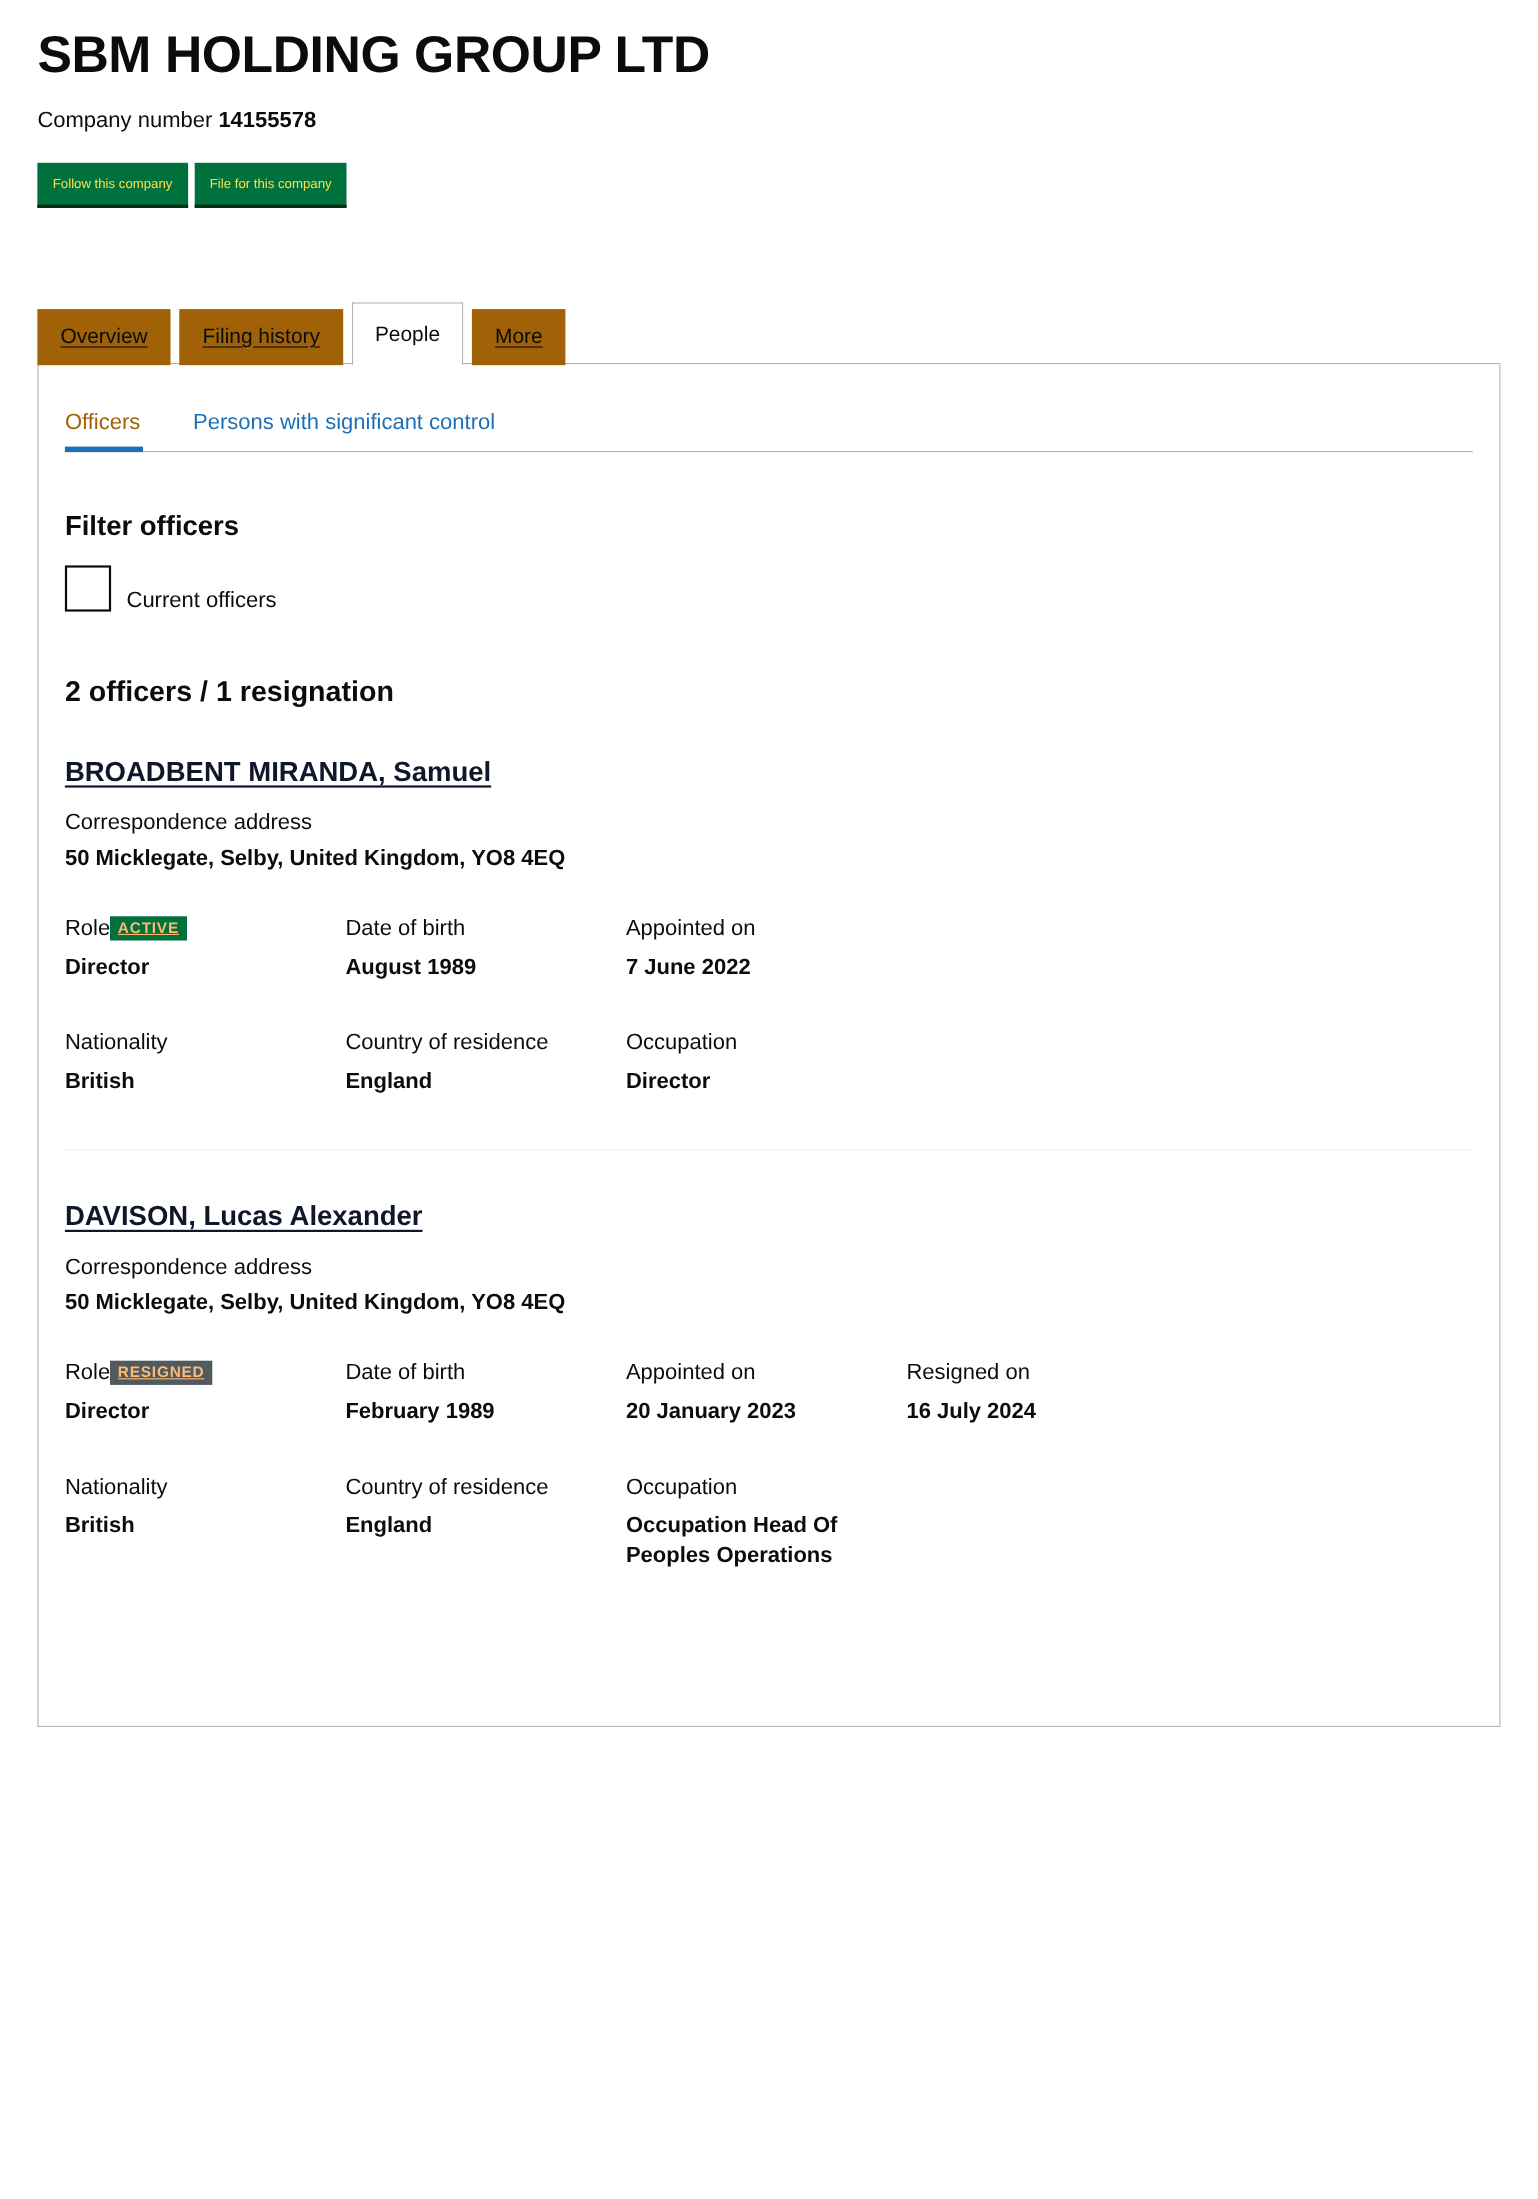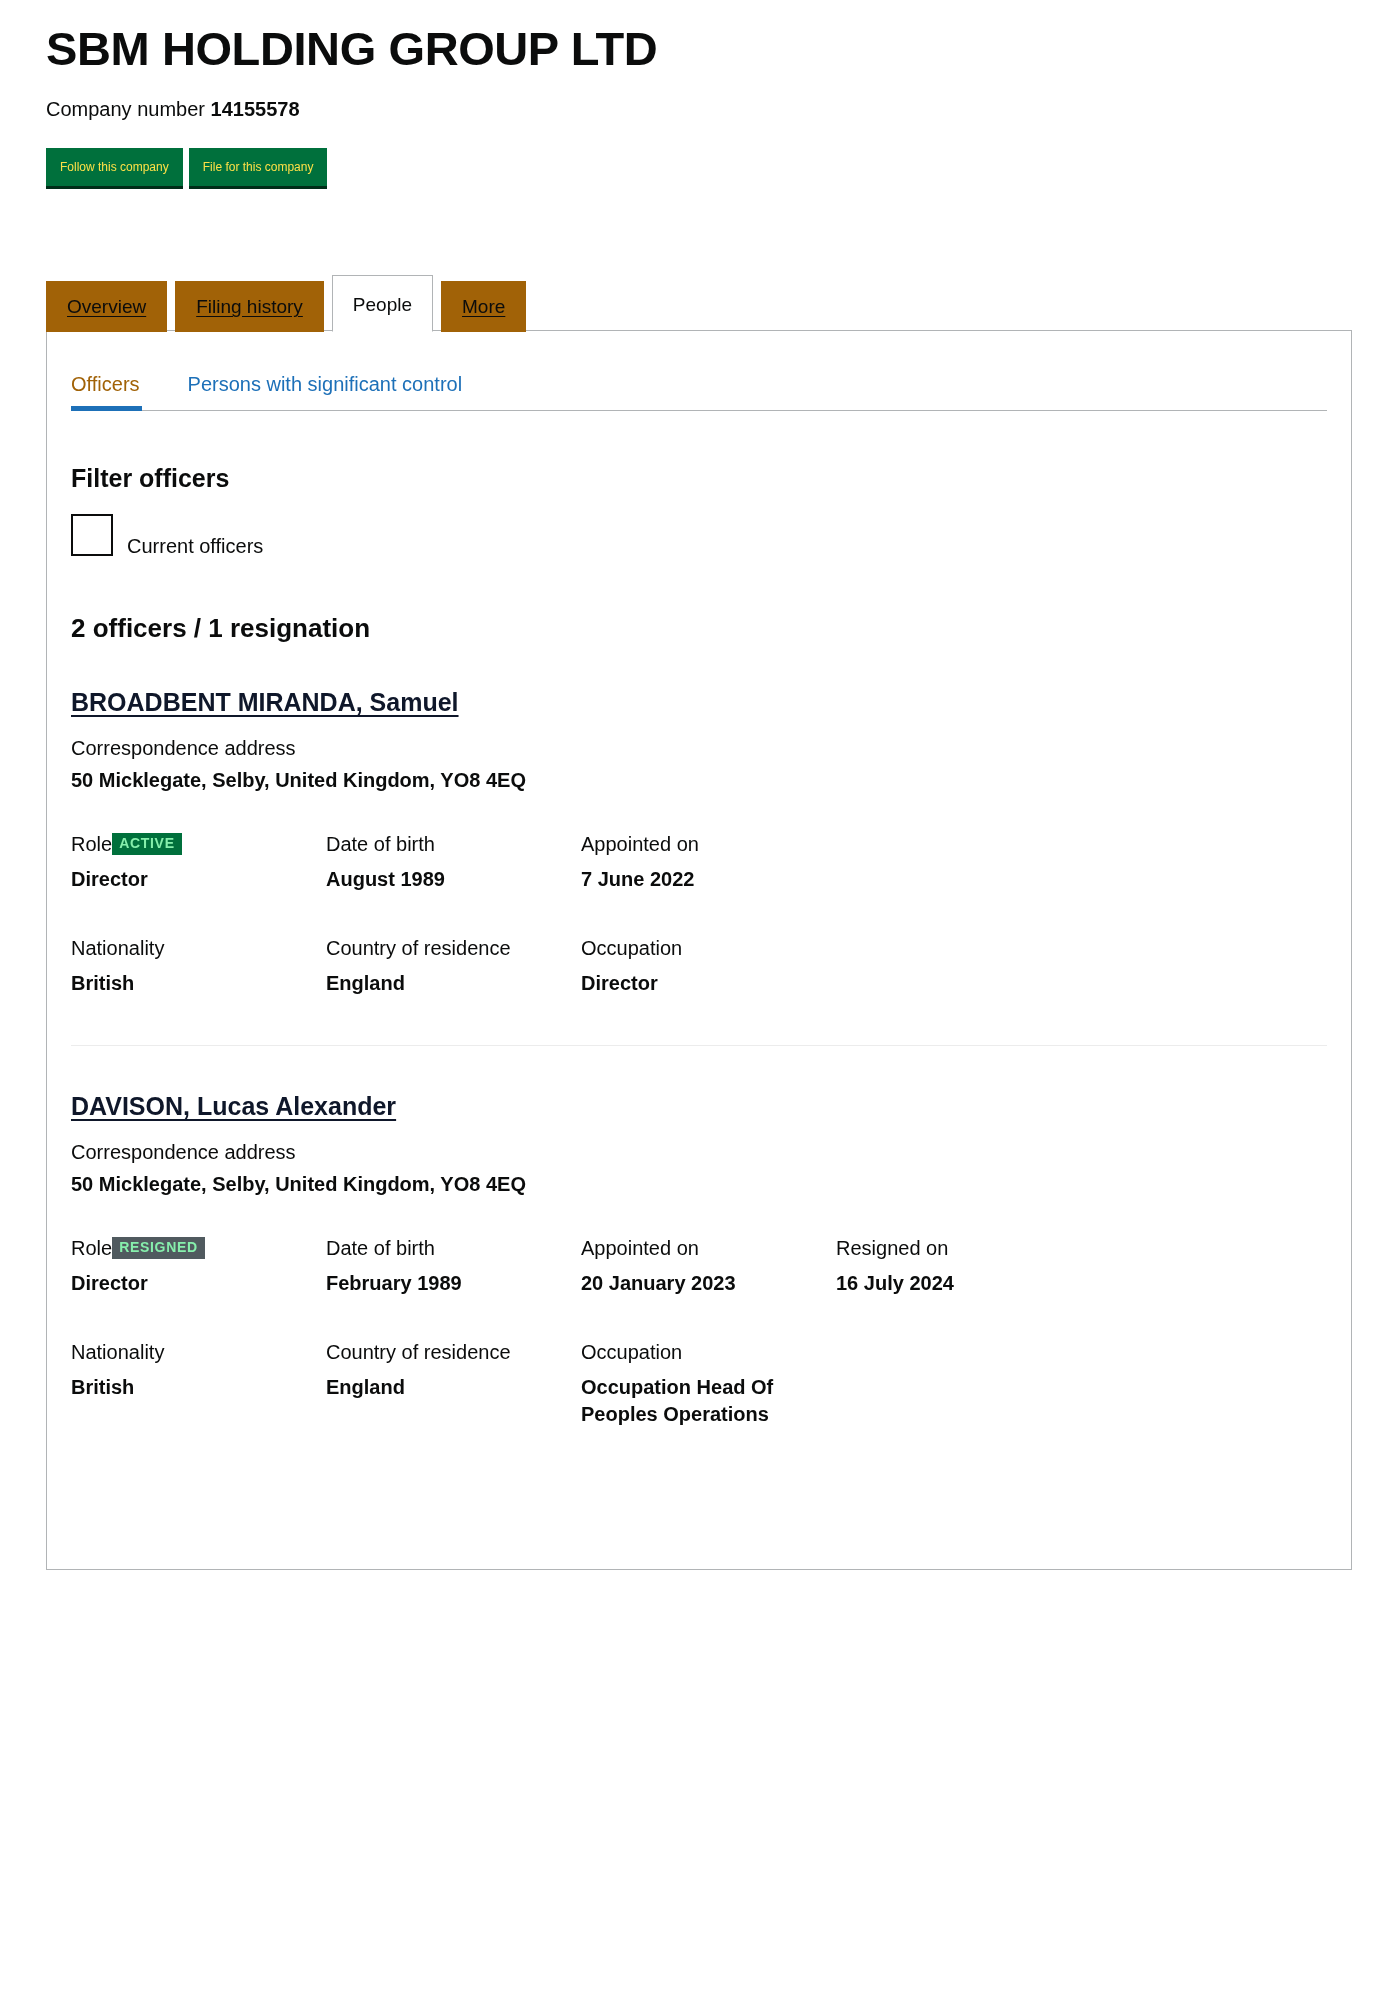--- a/index.html
+++ b/index.html
@@ -10,21 +10,21 @@
     background: #ffffff;
     font-family: "Liberation Sans", sans-serif;
     color: #0b0c0c;
     -webkit-font-smoothing: antialiased;
   }
 
   .page {
     position: relative;
     width: 1398px;
     height: 1581px;
-    padding: 0 46px;
+    padding: 0 34px;
     overflow: hidden;
   }
 
   
   .company-title {
     font-size: 47px;
     line-height: 1.05;
     font-weight: 700;
     letter-spacing: -0.4px;
     padding-top: 24px;
@@ -225,24 +225,25 @@
     line-height: 1.35;
     font-weight: 700;
     margin-top: 9px;
   }
 
   .badge {
     display: inline-block;
     font-size: 14px;
     font-weight: 700;
     letter-spacing: 0.7px;
-    color: #86efac;
+    color: #fdba74;
     padding: 3px 7px 3px;
     line-height: 1.1;
     text-transform: uppercase;
+    text-decoration: underline;
   }
   .badge.active   { background: #00703c; }
   .badge.resigned { background: #505a5f; }
 
   .col-empty { }
 </style>
 </head>
 <body>
 
 <div class="page">

